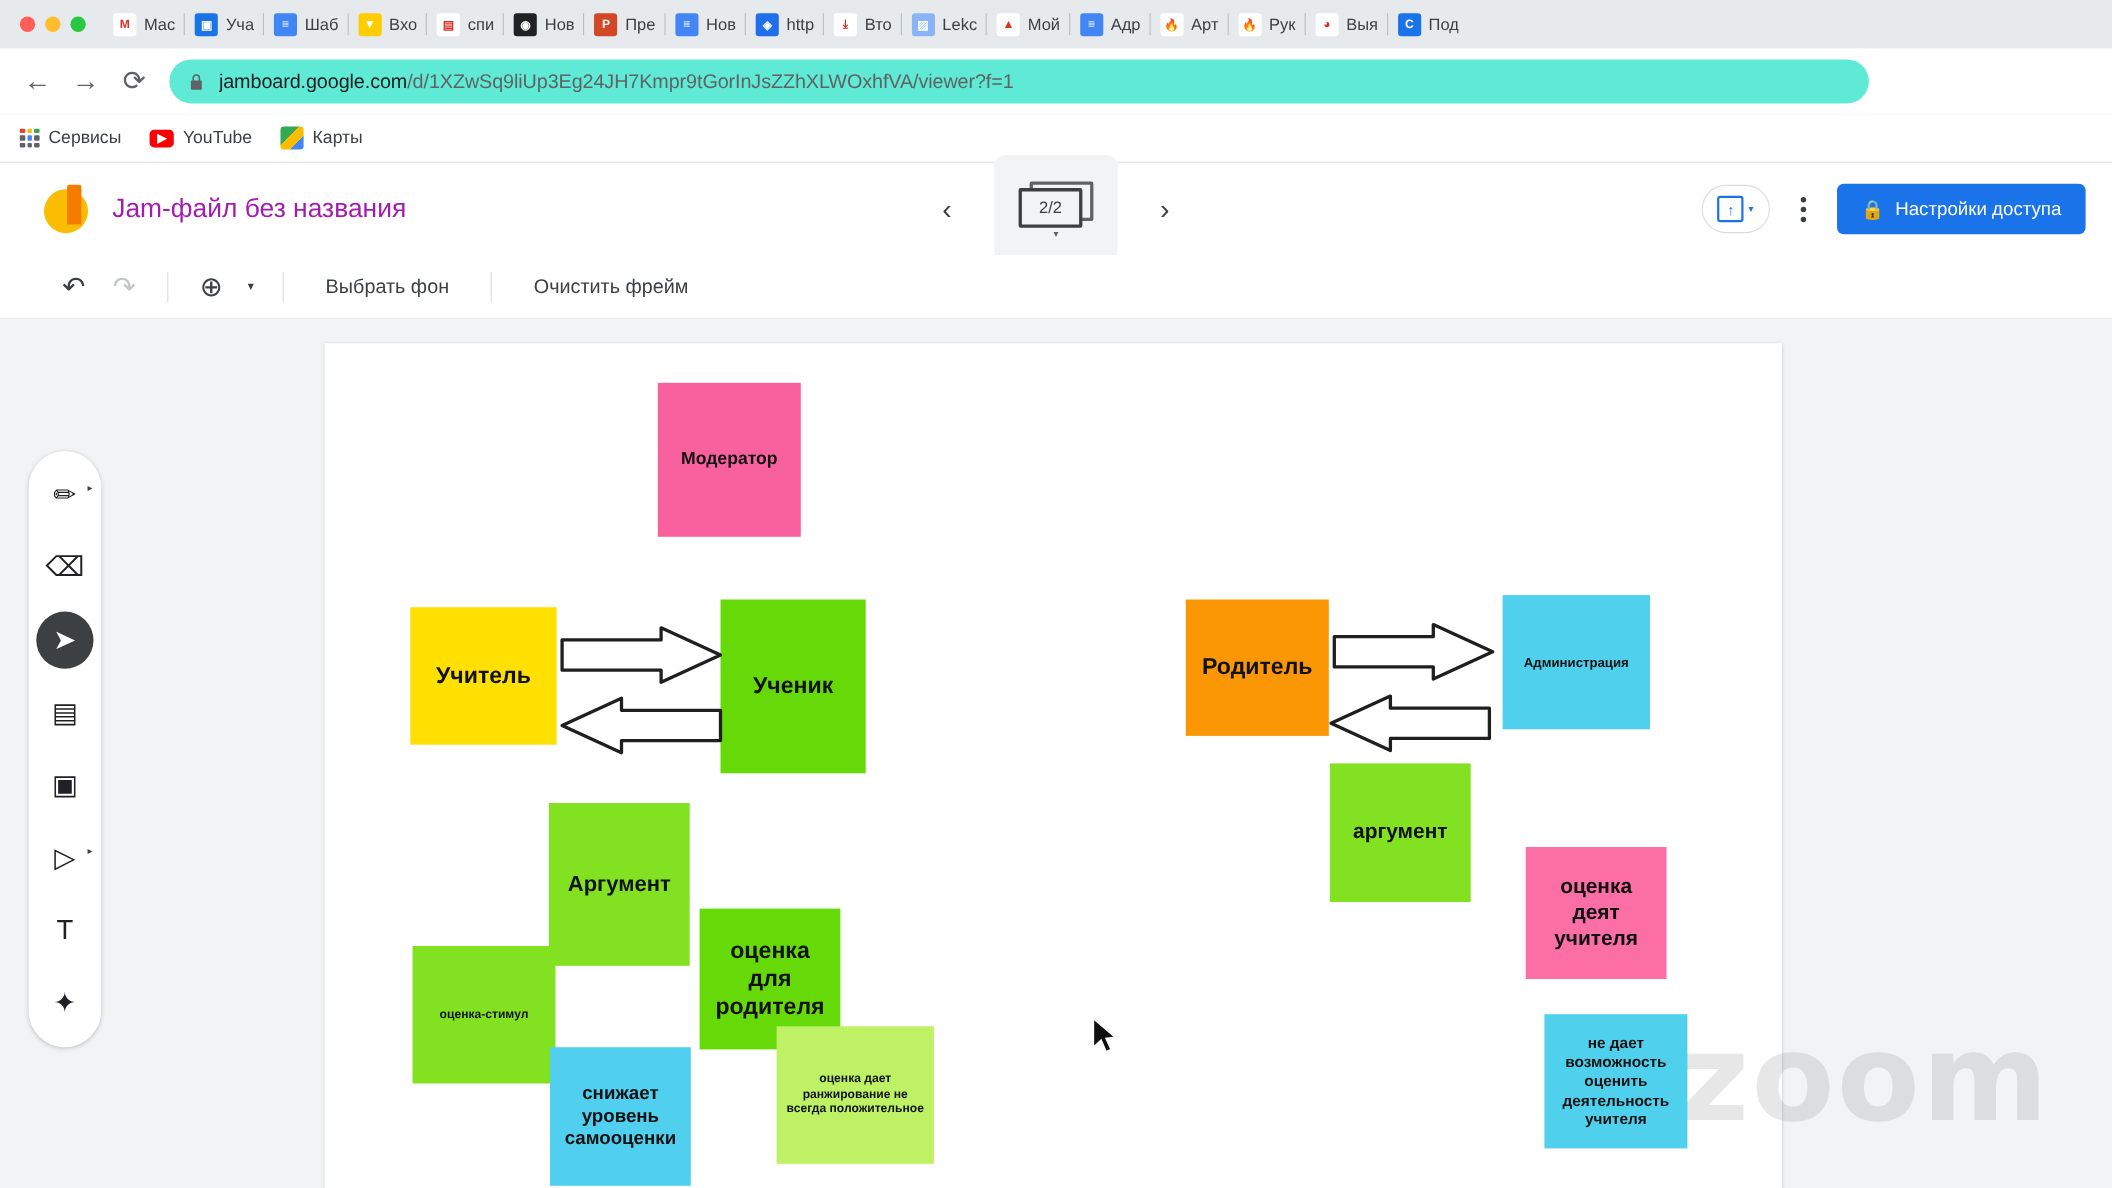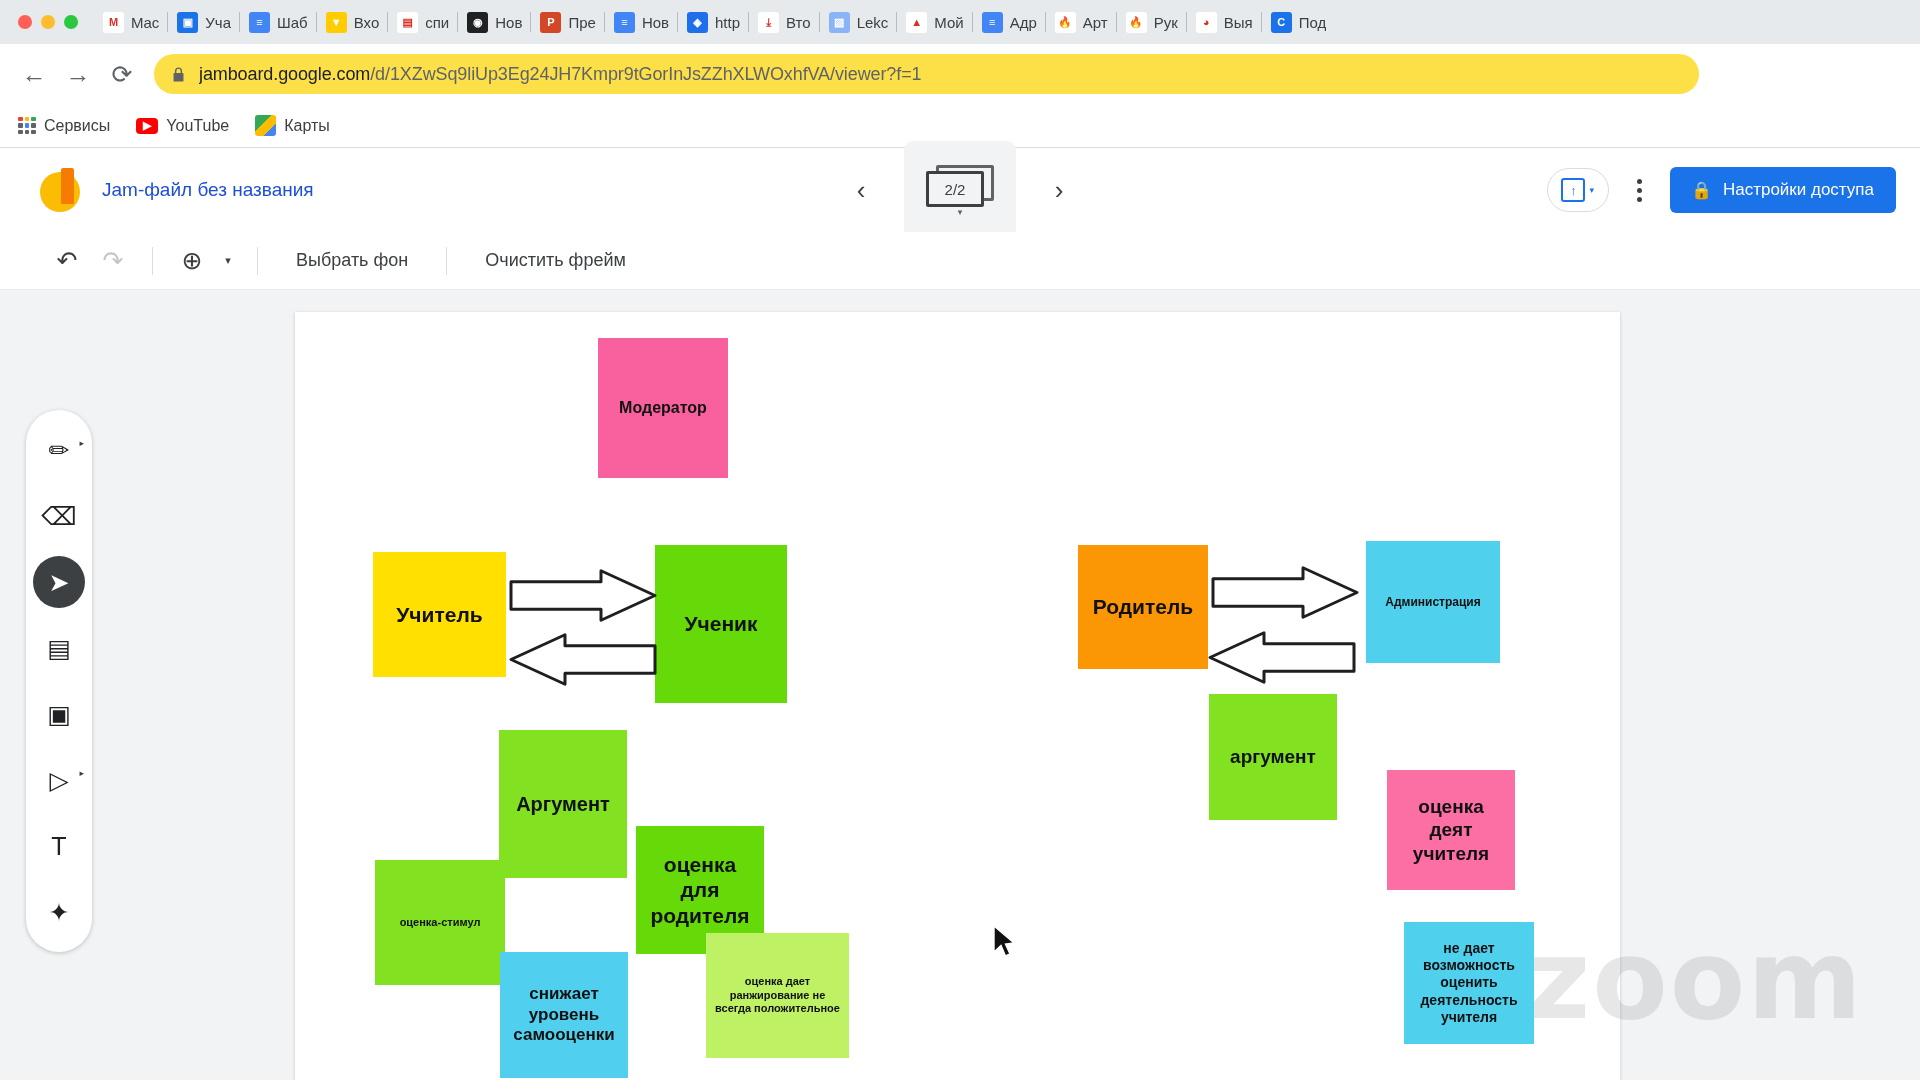--- a/index.html
+++ b/index.html
@@ -25,21 +25,21 @@
   .favicon { width:21px; height:21px; border-radius:3px; flex:none;
       display:flex; align-items:center; justify-content:center;
       font-size:11px; font-weight:bold; color:#fff; overflow:hidden; }
   .tabtitle { font-size:15px; color:#3c4043; white-space:nowrap;
       overflow:hidden; max-width:46px; }
 
   .navbar { position:absolute; left:0; top:44px; width:1920px; height:60px;
       background:#fff; display:flex; align-items:center; padding:0 12px; }
   .navbtn { width:44px; height:44px; display:flex; align-items:center;
       justify-content:center; color:#5f6368; font-size:25px; flex:none; }
-  .omnibox { flex:1; height:40px; background:#fde047; border-radius:20px;
+  .omnibox { flex:1; height:40px; background:#5eead4; border-radius:20px;
       display:flex; align-items:center; padding:0 16px; margin-left:10px;
       margin-right:14px; max-width:1545px; }
   .lock { width:17px; height:17px; margin-right:12px; flex:none; }
   .url { font-size:18px; color:#202124; white-space:nowrap; overflow:hidden; letter-spacing:-0.1px;}
   .url .dim { color:#5f6368; }
 
   .bookmarks { position:absolute; left:0; top:104px; width:1920px; height:44px;
       background:#fff; display:flex; align-items:center; padding-left:18px; gap:26px;
       border-bottom:1px solid #dadce0; }
   .bm { display:flex; align-items:center; gap:8px; font-size:16px; color:#3c4043; }
@@ -50,21 +50,21 @@
   .grid9 i:nth-child(3){background:#34a853;} .grid9 i:nth-child(5){background:#4285f4;}
 
   
   .jam-header { position:absolute; left:0; top:148px; width:1920px; height:84px;
       background:#fff; display:flex; align-items:center; padding:0 22px; }
   .jam-logo { width:40px; height:44px; position:relative; flex:none; margin-right:22px; margin-left:18px;}
   .jam-logo .ball { position:absolute; left:0; bottom:0; width:40px; height:40px;
       border-radius:50%; background:#fbbc04; }
   .jam-logo .stick { position:absolute; left:21px; top:0; width:13px; height:36px;
       background:#f57c00; border-radius:2px 2px 0 0; }
-  .jam-title { font-size:19px; color:#1d4ed8; }
+  .jam-title { font-size:24px; color:#a21caf; }
 
   .frame-nav { position:absolute; left:50%; top:148px; transform:translateX(-50%);
       height:84px; display:flex; align-items:center; gap:26px; }
   .arrowbtn { font-size:26px; color:#3c4043; width:34px; text-align:center; }
   .framebox { background:#f1f3f4; border-radius:10px; padding:24px 22px;
       display:flex; flex-direction:column; align-items:center; position:relative; }
   .framestack { position:relative; width:68px; height:44px; }
   .framestack .back { position:absolute; right:0; top:0; width:58px; height:36px;
       border:3px solid #5f6368; border-radius:2px; }
   .framestack .front { position:absolute; left:0; bottom:2px; width:58px; height:36px;
@@ -323,21 +323,21 @@
         <div class="rail-btn">▤</div>
         <div class="rail-btn">▣</div>
         <div class="rail-btn">▷<span class="sub">▸</span></div>
         <div class="rail-btn">T</div>
         <div class="rail-btn">✦</div>
       </div>
     <div class="zoomwm">zoom</div>
   </div>
 
   <div id="notes-layer" style="position:absolute;left:0;top:0;width:1920px;height:1080px;pointer-events:none;">
-      <div class="note" style="left: 598px; top: 338px; width: 130px; height: 140px; background: rgb(249, 97, 158); font-size: 16px; pointer-events: auto;">Модератор</div>
+      <div class="note" style="left: 598px; top: 348px; width: 130px; height: 140px; background: rgb(249, 97, 158); font-size: 16px; pointer-events: auto;">Модератор</div>
       <div class="note" style="left: 373px; top: 552px; width: 133px; height: 125px; background: rgb(255, 224, 0); font-size: 21px; pointer-events: auto;">Учитель</div>
       <div class="note" style="left: 655px; top: 545px; width: 132px; height: 158px; background: rgb(102, 217, 8); font-size: 21px; pointer-events: auto;">Ученик</div>
       <div class="note" style="left: 1078px; top: 545px; width: 130px; height: 124px; background: rgb(251, 151, 4); font-size: 21px; pointer-events: auto;">Родитель</div>
       <div class="note" style="left: 1366px; top: 541px; width: 134px; height: 122px; background: rgb(79, 209, 238); font-size: 12px; pointer-events: auto;">Администрация</div>
       <div class="note" style="left: 499px; top: 730px; width: 128px; height: 148px; background: rgb(130, 226, 33); font-size: 20px; pointer-events: auto;">Аргумент</div>
       <div class="note" style="left: 1209px; top: 694px; width: 128px; height: 126px; background: rgb(130, 226, 33); font-size: 19px; pointer-events: auto;">аргумент</div>
       <div class="note" style="left: 375px; top: 860px; width: 130px; height: 125px; background: rgb(130, 226, 33); font-size: 11px; pointer-events: auto;">оценка-стимул</div>
       <div class="note" style="left: 636px; top: 826px; width: 128px; height: 128px; background: rgb(102, 217, 8); font-size: 21px; pointer-events: auto;">оценка для родителя</div>
       <div class="note" style="left: 500px; top: 952px; width: 128px; height: 126px; background: rgb(81, 207, 238); font-size: 17px; pointer-events: auto;">снижает уровень самооценки</div>
       <div class="note" style="left: 706px; top: 933px; width: 143px; height: 125px; background: #bef264; font-size: 11px; pointer-events: auto;">оценка дает ранжирование не всегда положительное</div>

